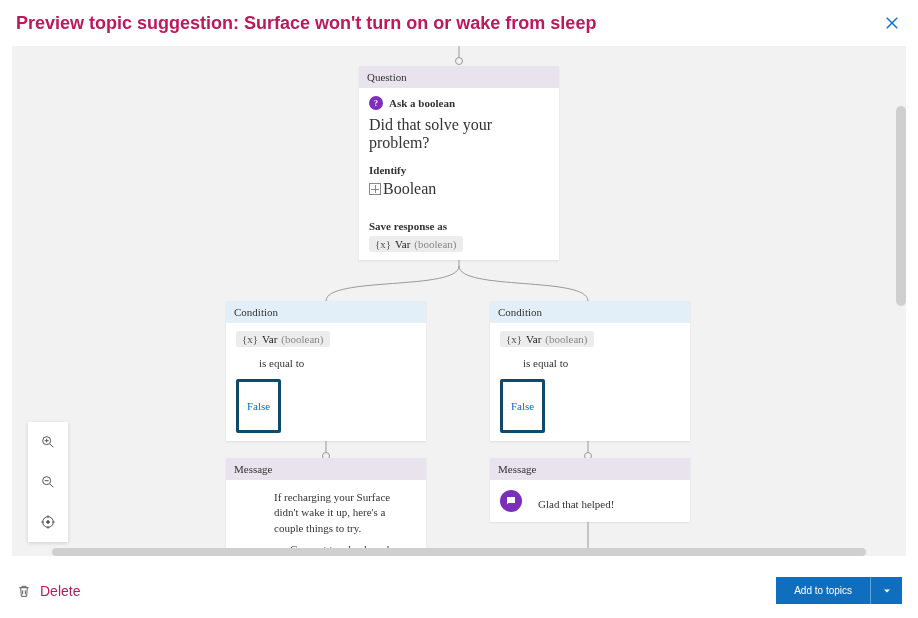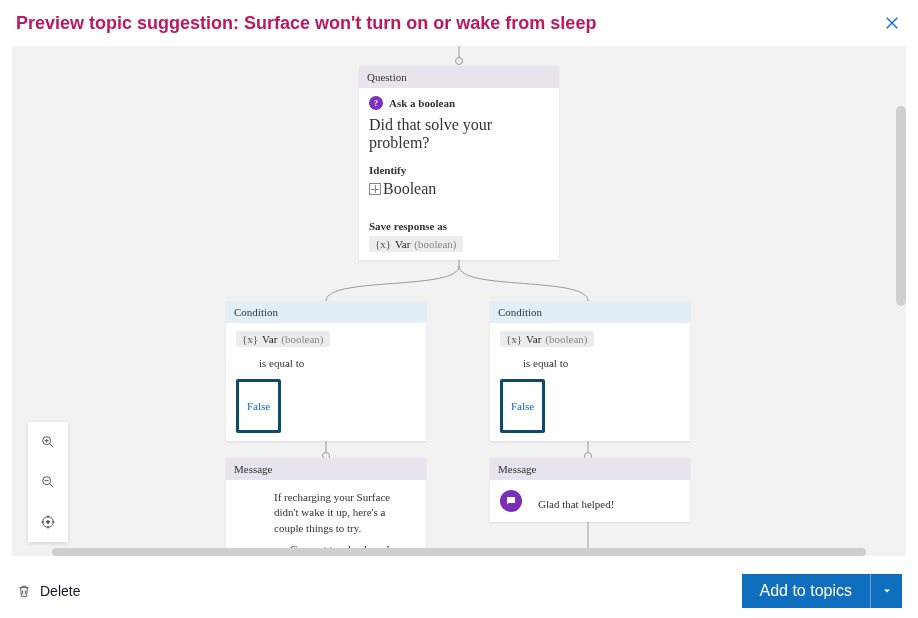--- a/index.html
+++ b/index.html
@@ -61,24 +61,24 @@
   .zoom-toolbar {
     position:absolute; left:16px; bottom:14px;
     background:#fff; width:40px;
     display:flex; flex-direction:column;
     box-shadow:0 1px 4px rgba(0,0,0,.15);
   }
   .zoom-btn { height:40px; display:flex; align-items:center; justify-content:center; cursor:pointer; }
   .zoom-btn svg { width:16px; height:16px; stroke:#555; fill:none; stroke-width:1.5; }
 
   .footer { position:absolute; bottom:0; left:0; right:0; height:56px; background:#fff; display:flex; align-items:center; justify-content:space-between; padding:0 16px; border-top:1px solid #fff; }
-  .delete-btn { display:flex; align-items:center; gap:8px; color:#0f172a; font-size:14px; cursor:pointer; }
+  .delete-btn { display:flex; align-items:center; gap:8px; color:#be185d; font-size:14px; cursor:pointer; }
   .delete-btn svg { width:16px; height:16px; stroke:#555; fill:none; stroke-width:1.4; }
   .addtopics { display:flex; align-items:stretch; }
-  .addtopics-main { background:#106ebe; color:#fff; font-size:16px; padding:8px 18px; cursor:pointer; }
+  .addtopics-main { background:#106ebe; color:#fff; font-size:10px; padding:8px 18px; cursor:pointer; }
   .addtopics-split { background:#106ebe; color:#fff; width:32px; display:flex; align-items:center; justify-content:center; border-left:1px solid rgba(255,255,255,.35); cursor:pointer; }
   .addtopics-split svg { width:12px; height:12px; fill:#fff; }
 
   .circ { position:absolute; width:8px; height:8px; background:#f2f2f2; border:1px solid #999; border-radius:50%; }
 </style>
 </head>
 <body>
 
 <div class="header">
   <h1>Preview topic suggestion: Surface won't turn on or wake from sleep</h1>

